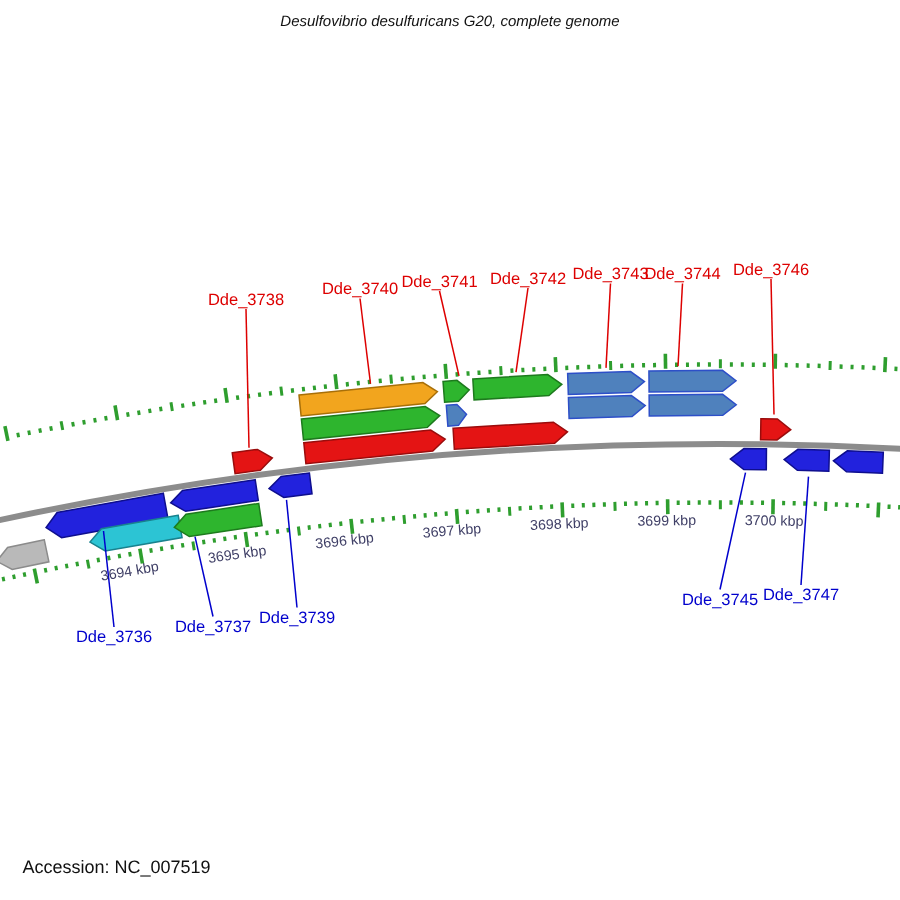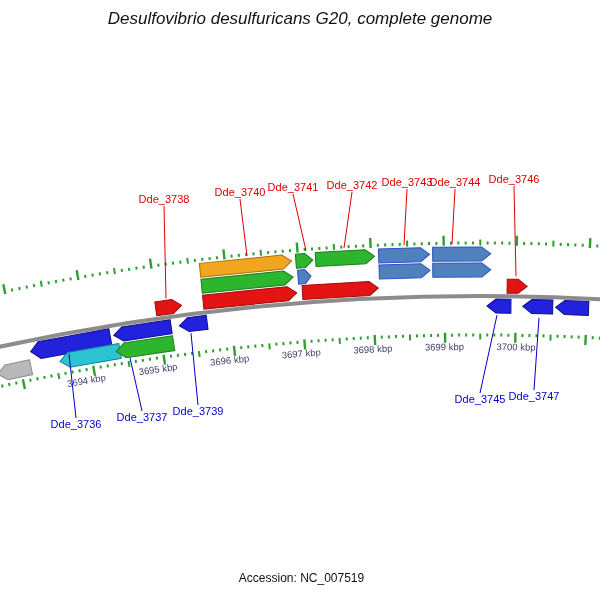--- a/index.html
+++ b/index.html
@@ -4,25 +4,25 @@
 <style>
   html,body{margin:0;padding:0}
   body{
     width:600px;height:600px;background:#ffffff;position:relative;
     font-family:"Liberation Sans", sans-serif;overflow:hidden;
   }
   svg{position:absolute;top:0;left:0}
   svg text{font-family:"Liberation Sans", sans-serif}
   .title{
     position:absolute;top:9px;left:0;width:600px;text-align:center;
-    font-style:italic;font-size:17px;color:#111;
+    font-style:italic;font-size:10px;color:#111;
   }
   .footer{
     position:absolute;top:571px;left:0;width:600px;box-sizing:border-box;
-    padding:0 12px 0 15px;display:flex;justify-content:center;
+    padding:0 12px 0 15px;display:flex;justify-content:flex-start;
     font-size:12px;color:#111;
   }
 </style>
 </head>
 <body>
 
 <svg id="map-svg" width="600" height="600" viewBox="0 0 600 600">
     <rect x="-1" y="-54.5" width="2" height="3" fill="#2e9e2e" transform="translate(-5.950000000000003 347.92246630593263) rotate(-12.197526979746957)"></rect>
     <rect x="-1" y="37.5" width="2" height="3" fill="#2e9e2e" transform="translate(-5.950000000000003 347.92246630593263) rotate(-12.197526979746957)"></rect>
     <rect x="-1" y="-54.5" width="2" height="3" fill="#2e9e2e" transform="translate(1.1999999999999886 346.3887980364252) rotate(-12.015360314822097)"></rect>

